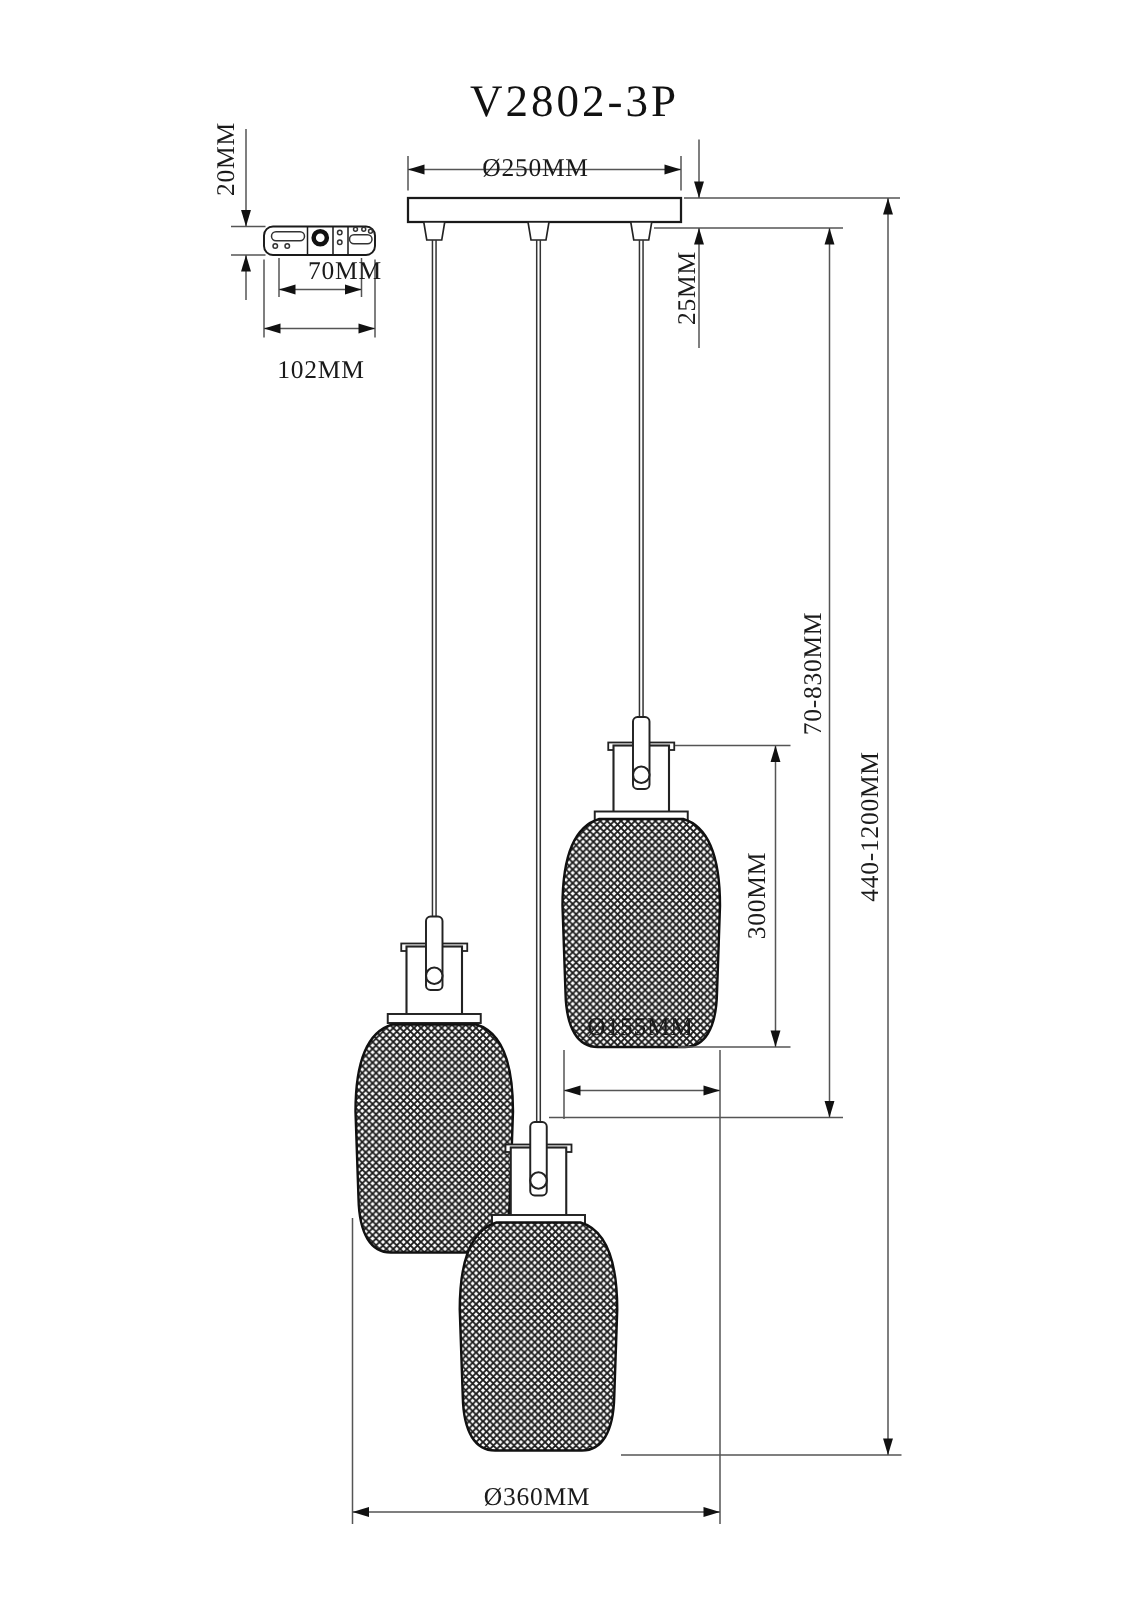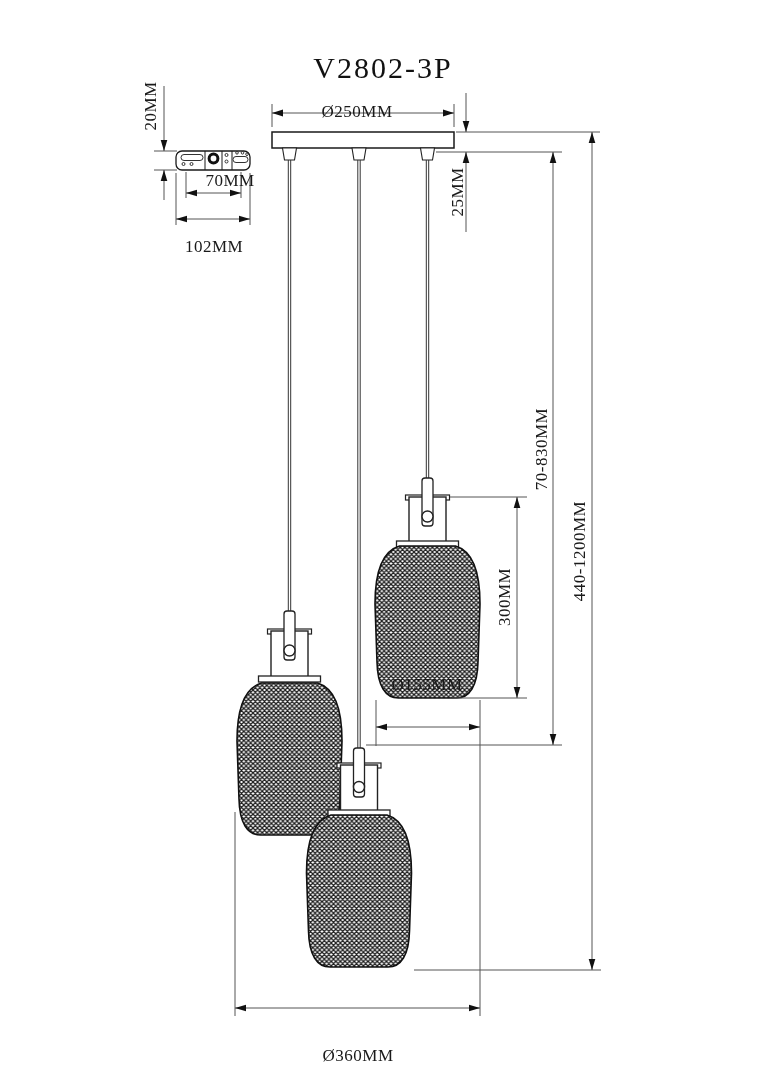--- a/index.html
+++ b/index.html
@@ -160,14 +160,14 @@
 
   <div class="dim-label" style="left:357px;top:112px;">Ø250MM</div>
   <div class="dim-label vert" style="left:458px;top:192px;">25MM</div>
   <div class="dim-label vert" style="left:151px;top:106px;">20MM</div>
   <div class="dim-label" style="left:230px;top:181px;">70MM</div>
   <div class="dim-label" style="left:214px;top:207px;margin-top:40px;">102MM</div>
   <div class="dim-label vert" style="left:542px;top:449px;">70-830MM</div>
   <div class="dim-label vert" style="left:580px;top:551px;">440-1200MM</div>
   <div class="dim-label vert" style="left:505px;top:597px;">300MM</div>
   <div class="dim-label" style="left:427px;top:685px;">Ø155MM</div>
-  <div class="dim-label" style="left:358px;top:1056px;text-align:right;">Ø360MM</div>
+  <div class="dim-label" style="left:358px;top:998px;text-align:right;">Ø360MM</div>
 </div>
 
 </body></html>

